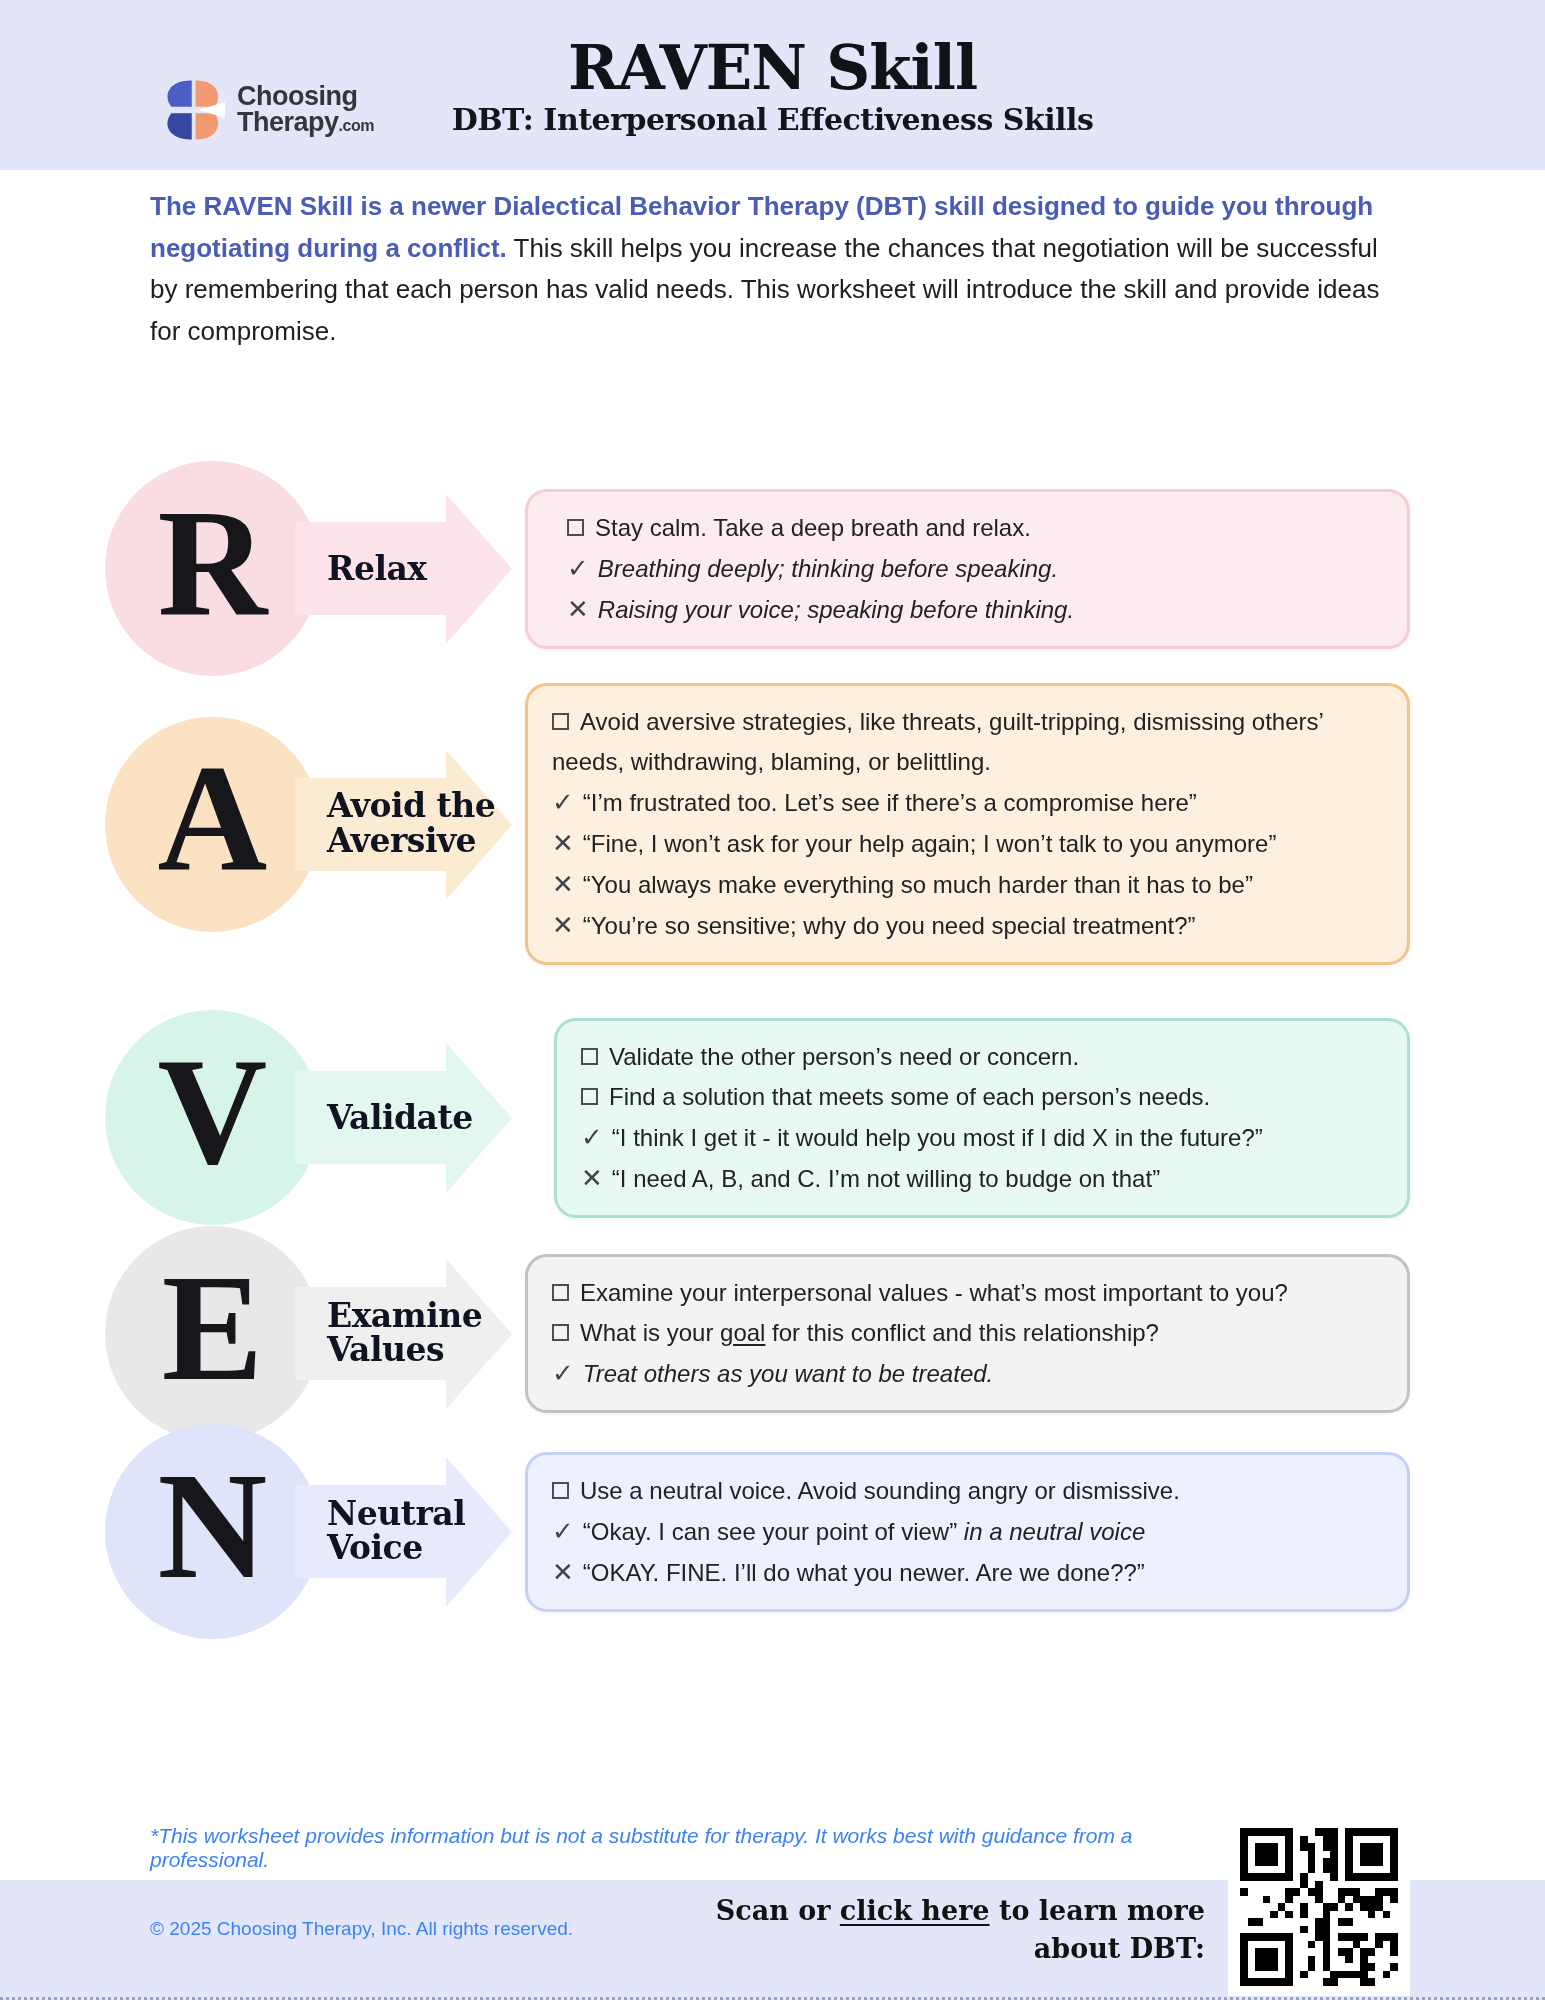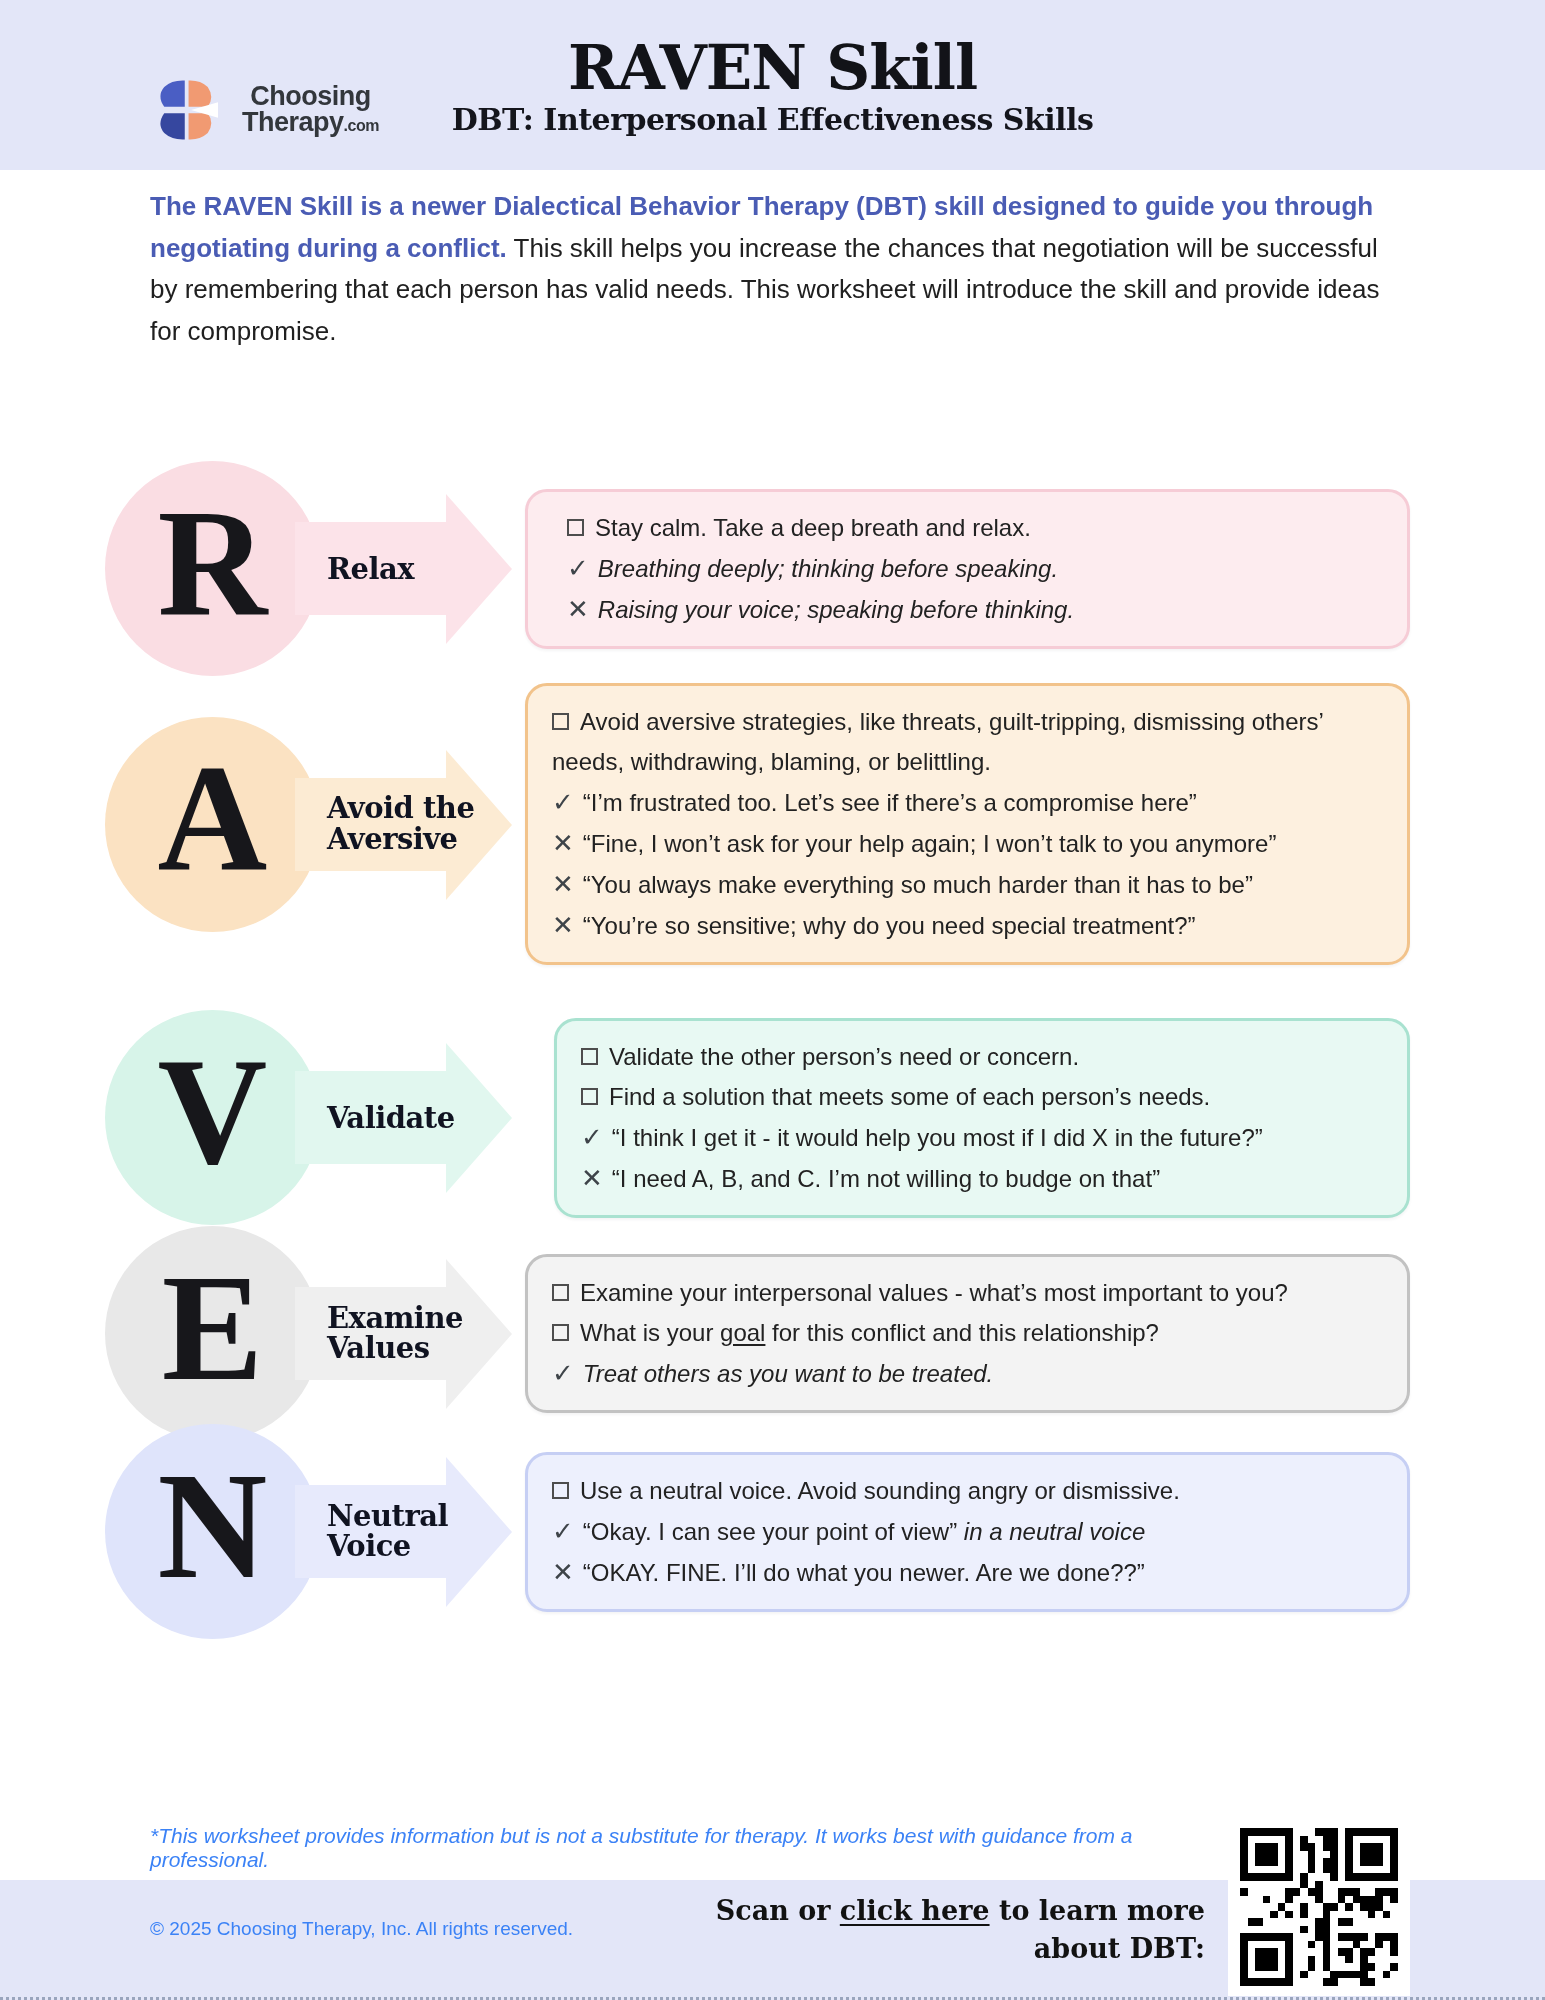--- a/index.html
+++ b/index.html
@@ -2,21 +2,21 @@
 <html><head>
 <meta charset="utf-8">
 <style>
   html,body{margin:0;padding:0;background:#ffffff;}
   .page{position:relative;width:1545px;height:2000px;background:#ffffff;overflow:hidden;
         font-family:"Liberation Sans",sans-serif;color:#1f1f1f;}
 
   
   .band{position:absolute;left:0;right:0;background:#e3e6f8;}
   .header-band{top:0;height:170px;}
-  .logo{position:absolute;left:154px;top:78px;display:flex;align-items:center;gap:24px;text-align:center;}
+  .logo{position:absolute;left:161px;top:78px;display:flex;align-items:center;gap:12px;}
   .logo-icon{width:64px;height:64px;flex:0 0 auto;}
   .logo-text{font-family:"Liberation Sans",sans-serif;font-weight:700;font-size:27px;
              line-height:0.95;color:#33373c;letter-spacing:-0.5px;}
   .logo-suffix{font-size:16px;font-weight:700;color:#33373c;}
   .titles{position:absolute;left:0;right:0;top:36px;text-align:center;}
   .titles h1{margin:0;font-family:"DejaVu Serif",serif;font-weight:800;font-size:61px;
              line-height:1.05;color:#121318;letter-spacing:-1px;}
   .titles h2{margin:2px 0 0 0;font-family:"DejaVu Serif",serif;font-weight:700;font-size:30px;
              color:#14151c;letter-spacing:-0.5px;}
 
@@ -32,21 +32,21 @@
   .graphic{position:relative;width:420px;height:215px;flex:0 0 auto;}
   .circle{position:absolute;left:0;top:0;width:215px;height:215px;border-radius:50%;
           display:flex;align-items:center;justify-content:center;}
   .letter{font-family:"Liberation Serif",serif;font-weight:700;font-size:152px;
           color:#17171b;transform:translateY(-6px);}
   .arrow-bar{position:absolute;left:190px;top:61px;width:152px;height:93px;}
   .arrow-head{position:absolute;left:341px;top:33px;width:0;height:0;
               border-top:75px solid transparent;border-bottom:75px solid transparent;
               border-left:66px solid transparent;}
   .glabel{position:absolute;left:222px;top:50%;transform:translateY(-50%);width:210px;
-          font-family:"DejaVu Serif",serif;font-weight:700;font-size:29px;line-height:1.06;
+          font-family:"DejaVu Serif",serif;font-weight:700;font-size:33px;line-height:1.06;
           color:#101321;letter-spacing:-0.5px;}
   .content-box{flex:1 1 auto;border-radius:22px;border:3px solid;padding:16px 24px;
                font-size:24px;line-height:40px;color:#222222;
                box-shadow:0 2px 3px rgba(40,40,60,0.05);}
   .item{margin:0;}
   .sq{display:inline-block;width:13px;height:13px;border:2px solid #4d4d4d;
       margin-right:11px;vertical-align:baseline;}
   .mark{font-family:"DejaVu Sans",sans-serif;font-weight:700;font-size:26px;
         color:#3e4449;margin-right:9px;}
   .it{font-style:italic;}

